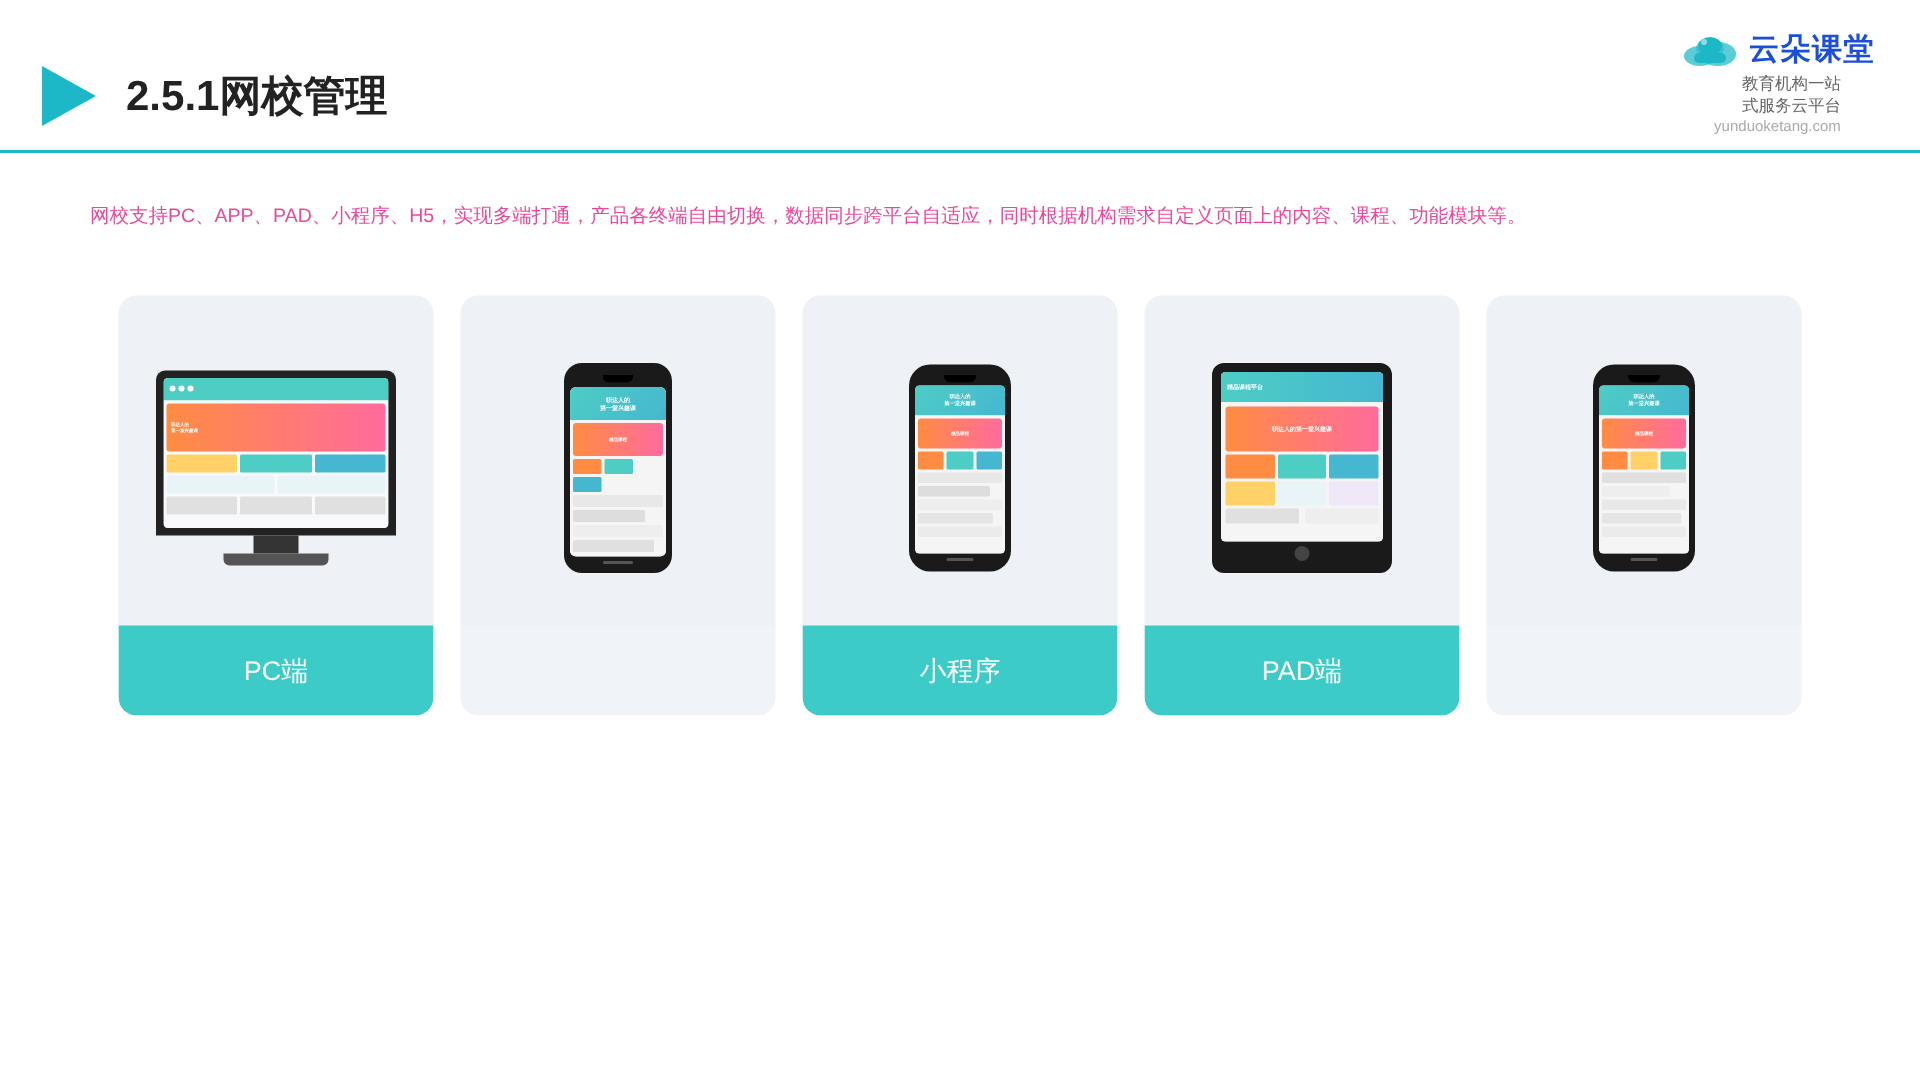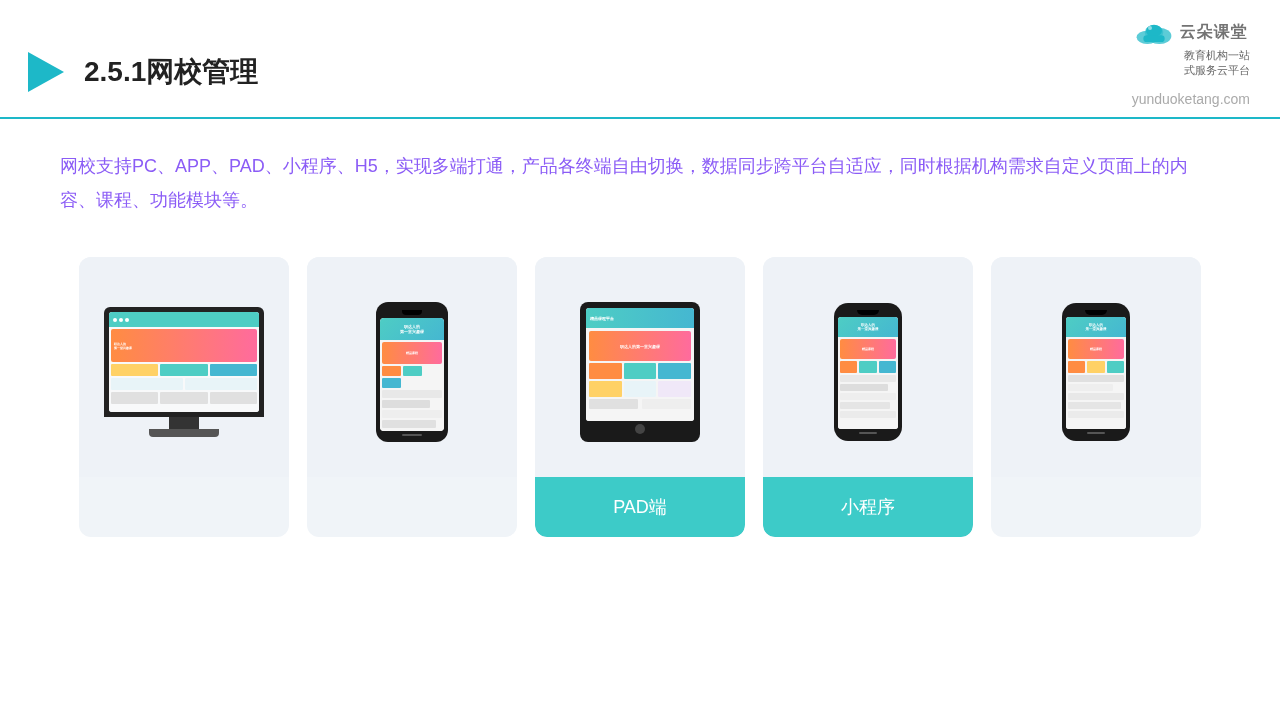--- a/index.html
+++ b/index.html
@@ -38,42 +38,42 @@
       display: flex;
       flex-direction: column;
       align-items: center;
     }
     .logo-cloud {
       display: flex;
       align-items: center;
       gap: 6px;
     }
     .logo-text-main {
-      font-size: 16px;
-      font-weight: bold;
-      color: #737373;
+      font-size: 20px;
+      font-weight: bold;
+      color: #1d4ed8;
       letter-spacing: 1px;
     }
     .logo-subtitle {
       font-size: 11px;
       color: #666;
       margin-top: 2px;
       text-align: right;
     }
     .logo-url {
-      font-size: 14px;
+      font-size: 10px;
       color: #aaa;
-      margin-top: 13px;
+      margin-top: 1px;
     }
 
     
     .description {
       padding: 30px 60px 10px 60px;
-      font-size: 18px;
-      color: #8b5cf6;
+      font-size: 13px;
+      color: #ec4899;
       line-height: 1.9;
     }
 
     
     .cards-container {
       display: flex;
       gap: 18px;
       padding: 30px 55px 0 55px;
       justify-content: center;
     }
@@ -530,20 +530,21 @@
                   <div class="pc-screen-row-item" style="background:#e0e0e0;"></div>
                 </div>
               </div>
             </div>
           </div>
         </div>
         <div class="pc-neck"></div>
         <div class="pc-base"></div>
       </div>
     </div>
+    <div class="card-label">PC端</div>
   </div>
 
   <div class="card">
     <div class="card-image-area">
       <div class="phone-device">
         <div class="phone-body">
           <div class="phone-notch"></div>
           <div class="phone-screen">
             <div class="phone-screen-header">
               <div class="phone-screen-header-text">职达人的<br>第一堂兴趣课</div>
@@ -564,20 +565,54 @@
             </div>
           </div>
           <div class="phone-home-bar"></div>
         </div>
       </div>
     </div>
   </div>
 
   <div class="card">
     <div class="card-image-area">
+      <div class="phone-device">
+        <div class="mini-phone-body">
+          <div class="mini-phone-notch"></div>
+          <div class="mini-phone-screen">
+            <div class="mini-phone-screen-header">
+              <div class="mini-phone-screen-header-text">职达人的<br>第一堂兴趣课</div>
+            </div>
+            <div class="mini-phone-screen-body">
+              <div class="mini-phone-banner">
+                <div class="mini-phone-banner-text">精品课程</div>
+              </div>
+              <div class="mini-phone-grid">
+                <div class="mini-phone-grid-item" style="background:#ff8c42;"></div>
+                <div class="mini-phone-grid-item" style="background:#4ecdc4;"></div>
+                <div class="mini-phone-grid-item" style="background:#45b7d1;"></div>
+              </div>
+              <div class="mini-phone-list">
+                <div class="mini-phone-list-item"></div>
+                <div class="mini-phone-list-item" style="background:#ddd;width:85%;"></div>
+                <div class="mini-phone-list-item" style="background:#eee;"></div>
+                <div class="mini-phone-list-item" style="background:#e5e5e5;width:90%;"></div>
+                <div class="mini-phone-list-item" style="background:#ebebeb;"></div>
+              </div>
+            </div>
+          </div>
+          <div class="mini-phone-home-bar"></div>
+        </div>
+      </div>
+    </div>
+    <div class="card-label">小程序</div>
+  </div>
+
+  <div class="card">
+    <div class="card-image-area">
       <div class="pad-device">
         <div class="pad-body">
           <div class="pad-screen">
             <div class="pad-screen-header">
               <div class="pad-screen-header-text">精品课程平台</div>
             </div>
             <div class="pad-screen-body">
               <div class="pad-screen-banner">
                 <div class="pad-banner-text">职达人的第一堂兴趣课</div>
               </div>
@@ -612,54 +647,20 @@
           <div class="mini-phone-screen">
             <div class="mini-phone-screen-header">
               <div class="mini-phone-screen-header-text">职达人的<br>第一堂兴趣课</div>
             </div>
             <div class="mini-phone-screen-body">
               <div class="mini-phone-banner">
                 <div class="mini-phone-banner-text">精品课程</div>
               </div>
               <div class="mini-phone-grid">
                 <div class="mini-phone-grid-item" style="background:#ff8c42;"></div>
-                <div class="mini-phone-grid-item" style="background:#4ecdc4;"></div>
-                <div class="mini-phone-grid-item" style="background:#45b7d1;"></div>
-              </div>
-              <div class="mini-phone-list">
-                <div class="mini-phone-list-item"></div>
-                <div class="mini-phone-list-item" style="background:#ddd;width:85%;"></div>
-                <div class="mini-phone-list-item" style="background:#eee;"></div>
-                <div class="mini-phone-list-item" style="background:#e5e5e5;width:90%;"></div>
-                <div class="mini-phone-list-item" style="background:#ebebeb;"></div>
-              </div>
-            </div>
-          </div>
-          <div class="mini-phone-home-bar"></div>
-        </div>
-      </div>
-    </div>
-    <div class="card-label">小程序</div>
-  </div>
-
-  <div class="card">
-    <div class="card-image-area">
-      <div class="phone-device">
-        <div class="mini-phone-body">
-          <div class="mini-phone-notch"></div>
-          <div class="mini-phone-screen">
-            <div class="mini-phone-screen-header">
-              <div class="mini-phone-screen-header-text">职达人的<br>第一堂兴趣课</div>
-            </div>
-            <div class="mini-phone-screen-body">
-              <div class="mini-phone-banner">
-                <div class="mini-phone-banner-text">精品课程</div>
-              </div>
-              <div class="mini-phone-grid">
-                <div class="mini-phone-grid-item" style="background:#ff8c42;"></div>
                 <div class="mini-phone-grid-item" style="background:#ffd166;"></div>
                 <div class="mini-phone-grid-item" style="background:#4ecdc4;"></div>
               </div>
               <div class="mini-phone-list">
                 <div class="mini-phone-list-item" style="background:#e0e0e0;"></div>
                 <div class="mini-phone-list-item" style="background:#eee;width:80%;"></div>
                 <div class="mini-phone-list-item"></div>
                 <div class="mini-phone-list-item" style="background:#e5e5e5;width:95%;"></div>
                 <div class="mini-phone-list-item" style="background:#ebebeb;"></div>
               </div>

